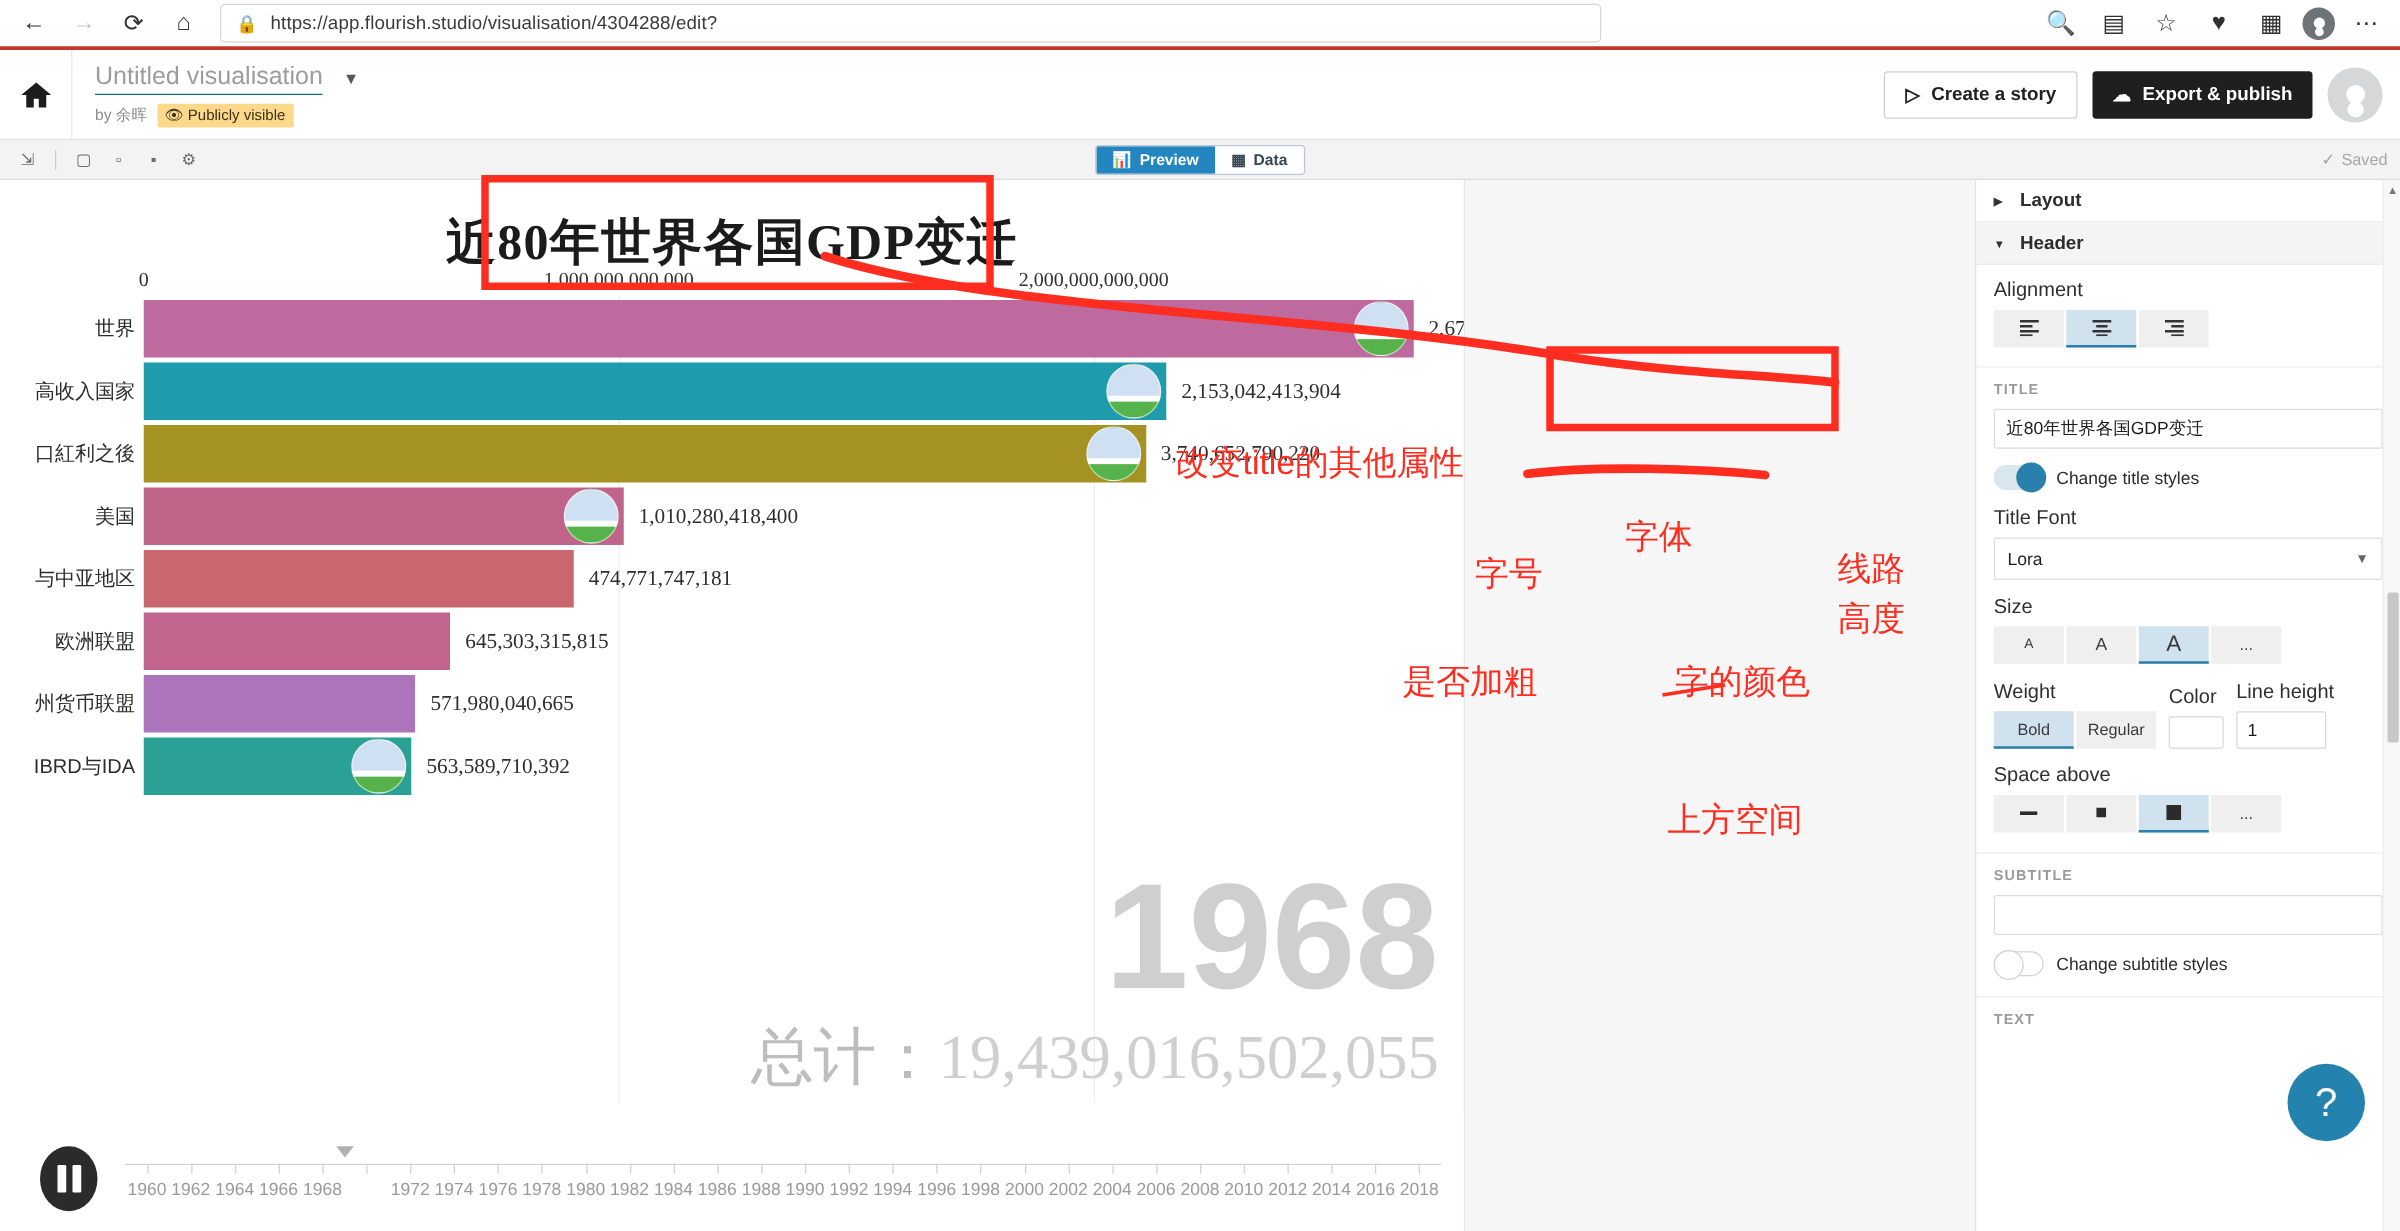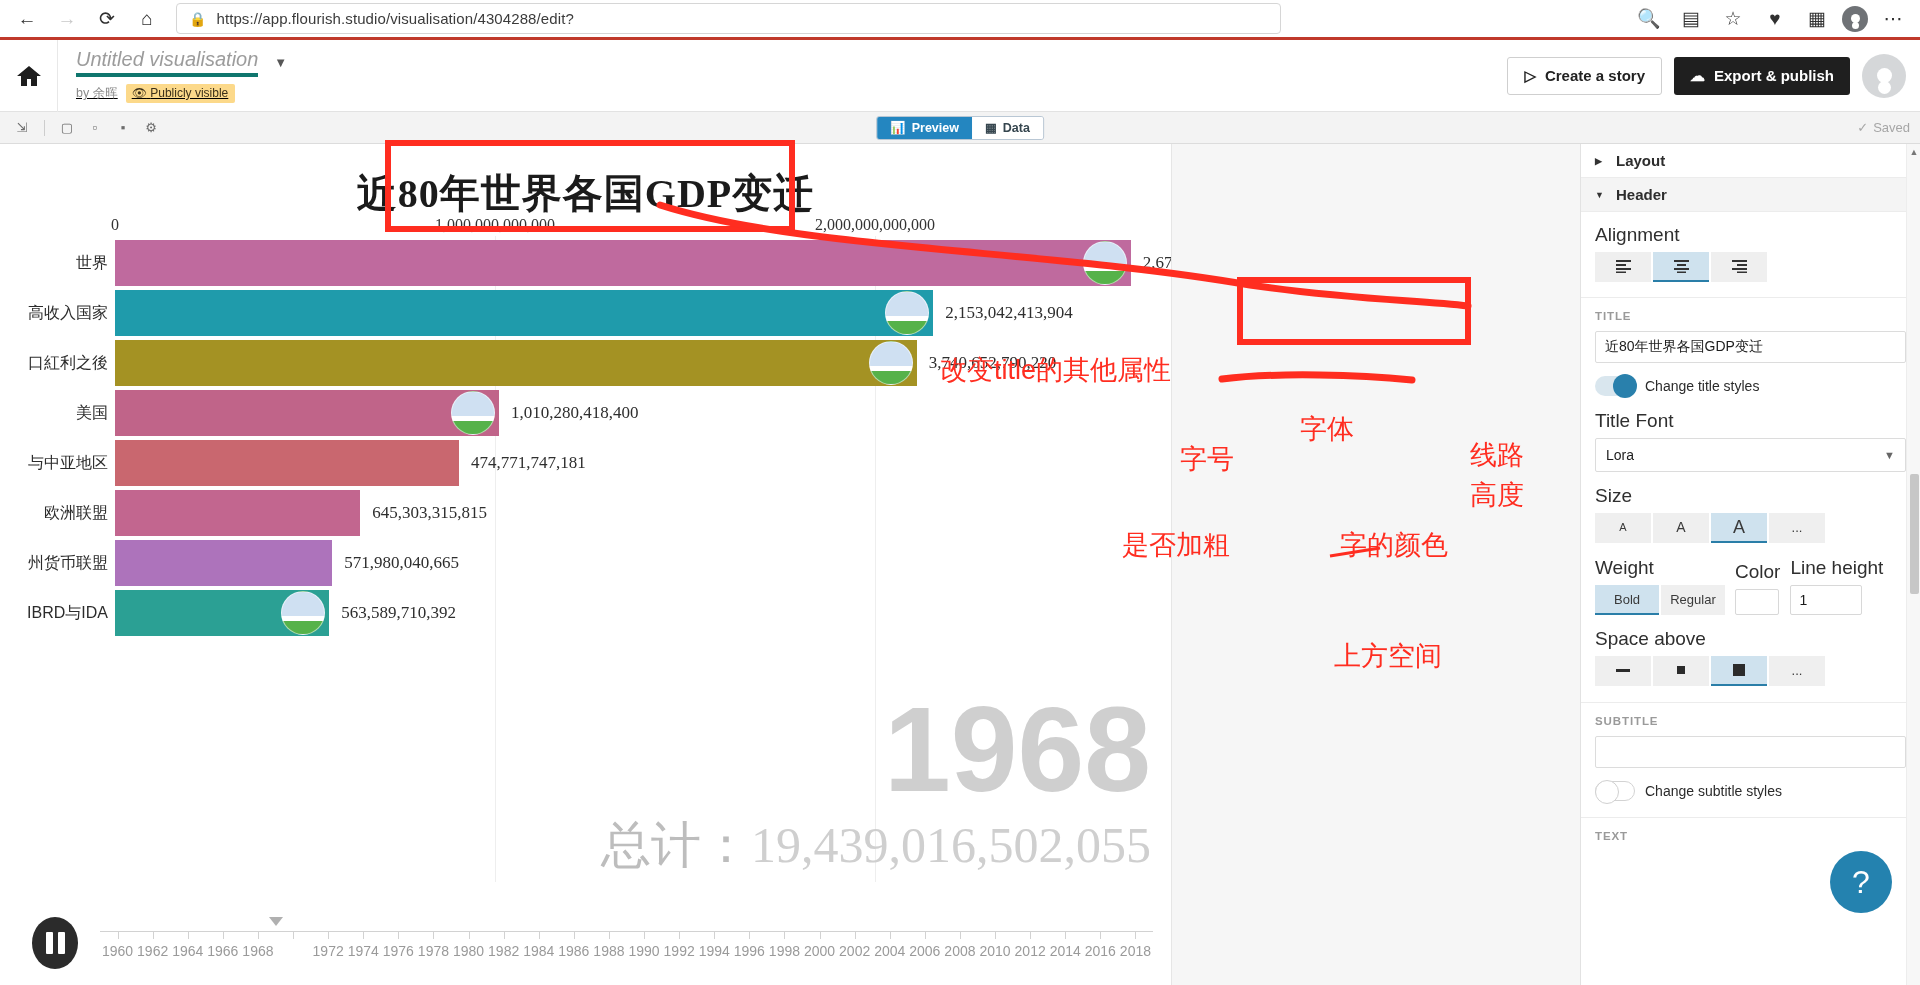--- a/index.html
+++ b/index.html
@@ -44,25 +44,25 @@
     height: 72px; display: flex; align-items: center;
     background: #ffffff; border-bottom: 1px solid #e2e2e2; padding-right: 14px;
   }
   #home-icon-wrap {
     width: 58px; height: 72px; display: flex; align-items: center;
     justify-content: center; border-right: 1px solid #e8e8e8; cursor: pointer;
   }
   #title-block { padding-left: 18px; }
   .title-row { display: flex; align-items: center; gap: 16px; }
   #vis-title {
-    font-style: italic; font-size: 20px; color: #9c9c9c;
-    border-bottom: 4px solid #0f766e; padding-bottom: 2px; min-width: 160px;
+    font-size: 20px; color: #9c9c9c;
+    border-bottom: 1px solid #0f766e; padding-bottom: 2px; min-width: 160px;
   }
   #title-chevron { color: #575757; font-size: 13px; cursor: pointer; }
-  .byline-row { display: flex; align-items: center; gap: 8px; margin-top: 7px; text-decoration: underline; }
+  .byline-row { display: flex; align-items: center; gap: 8px; margin-top: 7px; }
   #byline { font-size: 12.5px; color: #8b8b8b; }
   #visibility-badge {
     background: #fcd98a; color: #3c3019; font-size: 12px;
     padding: 2px 7px 3px 6px; border-radius: 2px; white-space: nowrap;
   }
   #header-actions { margin-left: auto; display: flex; align-items: center; gap: 12px; }
   .hdr-btn {
     height: 38px; display: flex; align-items: center; gap: 9px;
     padding: 0 16px; border-radius: 3px; font-size: 15px;
     font-weight: bold; cursor: pointer; white-space: nowrap;
@@ -197,21 +197,21 @@
     position: relative; overflow: hidden;
   }
   .accordion-row {
     height: 34px; display: flex; align-items: center; gap: 11px;
     padding: 0 14px; font-size: 15px; font-weight: bold; color: #2d2d2d;
     border-bottom: 1px solid #ececec; cursor: pointer; background: #fff;
   }
   .accordion-row.open { background: #f4f4f4; }
   .caret { font-size: 9px; color: #333; width: 10px; }
   .section { padding: 12px 14px 0 14px; }
-  .field-label { font-size: 19px; color: #2f2f2f; margin-bottom: 6px; }
+  .field-label { font-size: 16px; color: #2f2f2f; margin-bottom: 6px; }
   .sub-head {
     font-size: 11.5px; font-weight: bold; color: #9a9a9a;
     letter-spacing: .9px; margin-bottom: 9px;
   }
   .seg-group { display: flex; gap: 2px; }
   .seg-btn {
     background: #efefef; height: 30px; min-width: 56px; display: flex;
     align-items: center; justify-content: center; font-size: 13px;
     color: #3a3a3a; cursor: pointer; border-bottom: 2px solid transparent;
   }

